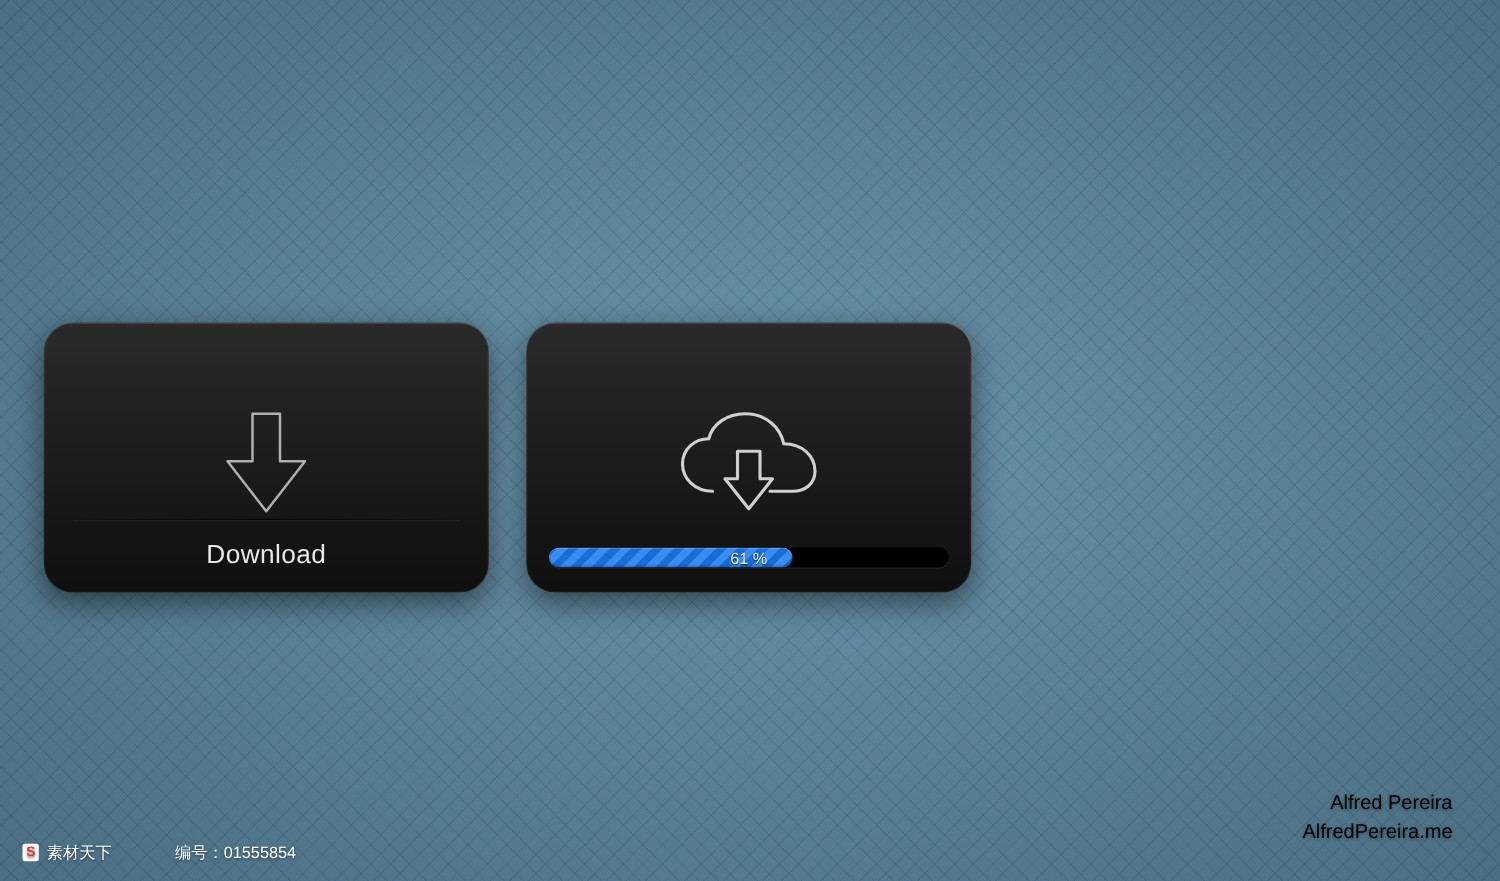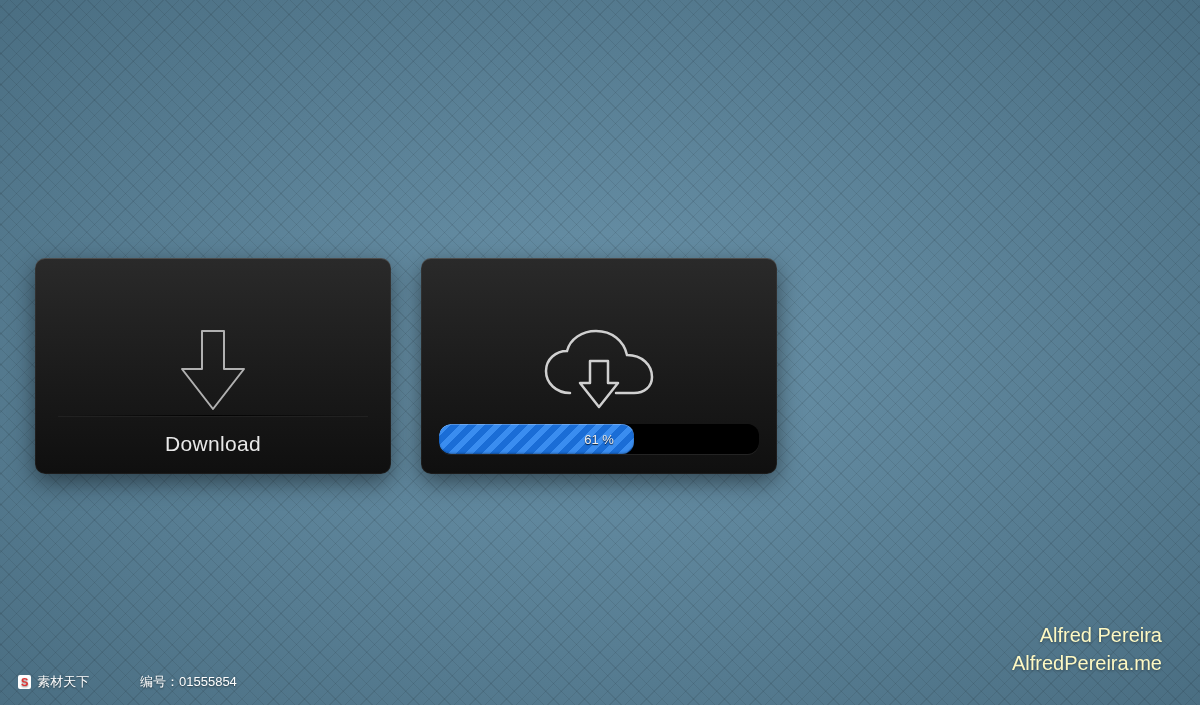--- a/index.html
+++ b/index.html
@@ -19,21 +19,21 @@
       position: absolute;
       top: 258px;
       left: 35px;
       display: flex;
       gap: 30px;
     }
     .card {
       width: 356px;
       height: 216px;
       background: linear-gradient(to bottom, #2a2a2a 0%, #1c1c1c 50%, #0f0f0f 100%);
-      border-radius: 10px;
+      border-radius: 23px;
       box-shadow: 
         inset 0 1px 0 rgba(255,255,255,0.12),
         inset 0 0 0 1px rgba(255,255,255,0.05),
         0 8px 24px rgba(0,0,0,0.5);
       display: flex;
       flex-direction: column;
       align-items: center;
       position: relative;
     }
     .icon-area {
@@ -59,21 +59,21 @@
       text-align: center;
       color: #e8e8e8;
       font-size: 21px;
       font-weight: 300;
       letter-spacing: 0.3px;
     }
     .progress-wrap {
       position: absolute;
       bottom: 20px;
       width: 320px;
-      height: 30px;
+      height: 16px;
       background: #000;
       border-radius: 12px;
       box-shadow: inset 0 2px 4px rgba(0,0,0,0.8), 0 1px 0 rgba(255,255,255,0.08);
       overflow: hidden;
       margin-top: 36px;
     }
     .progress-fill {
       height: 100%;
       background: 
         repeating-linear-gradient(-45deg, #1a6dd6 0px, #1a6dd6 6px, #3a8df0 6px, #3a8df0 12px);
@@ -93,22 +93,22 @@
       color: #eee;
       font-size: 13px;
       font-weight: 400;
       text-shadow: 0 1px 1px rgba(0,0,0,0.8);
     }
     .credit {
       position: absolute;
       bottom: 28px;
       right: 38px;
       text-align: right;
-      color: #fef9c3;
-      font-size: 20px;
+      color: #000000;
+      font-size: 16px;
       font-weight: 500;
       line-height: 1.4;
       text-shadow: 0 1px 3px rgba(0,0,0,0.4);
     }
     .watermark-left {
       position: absolute;
       bottom: 14px;
       left: 18px;
       color: #fff;
       font-size: 13px;

